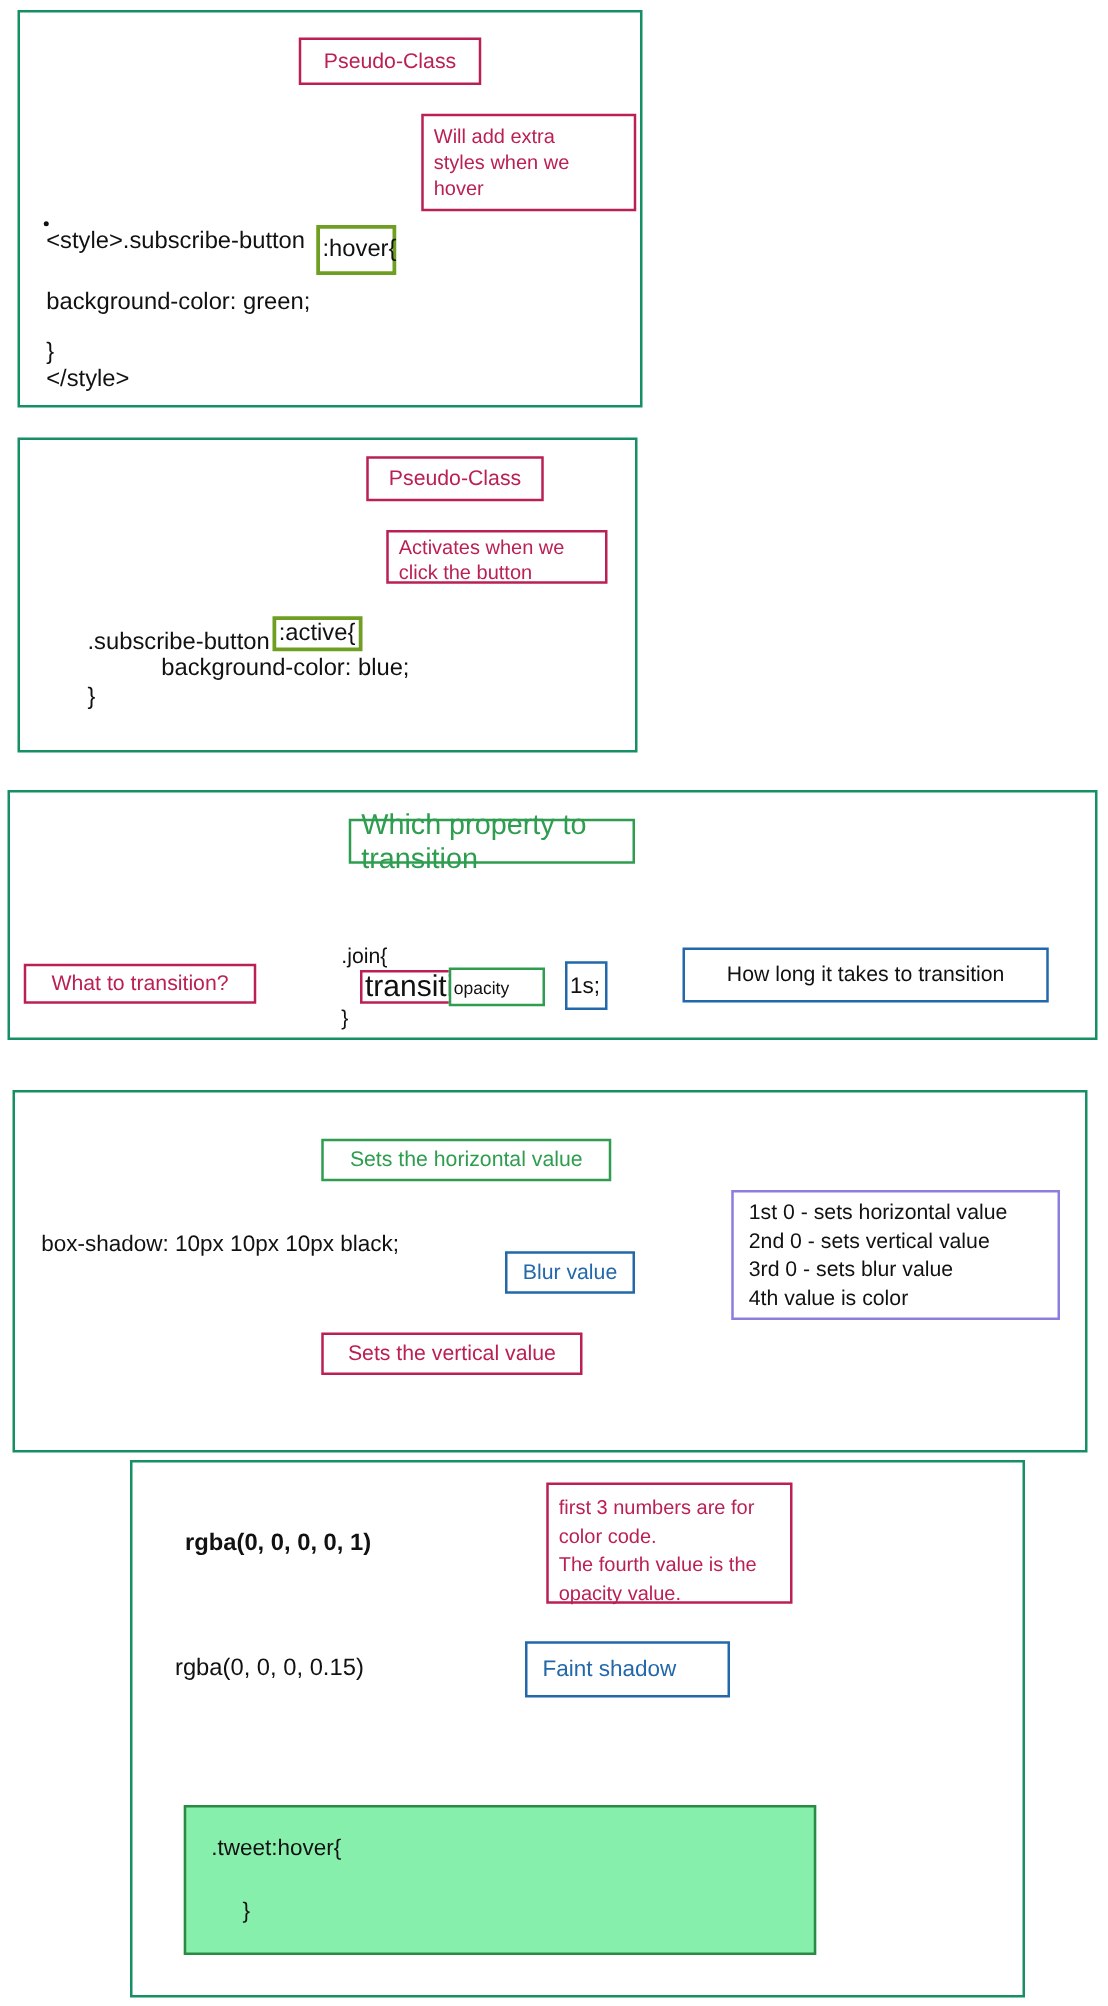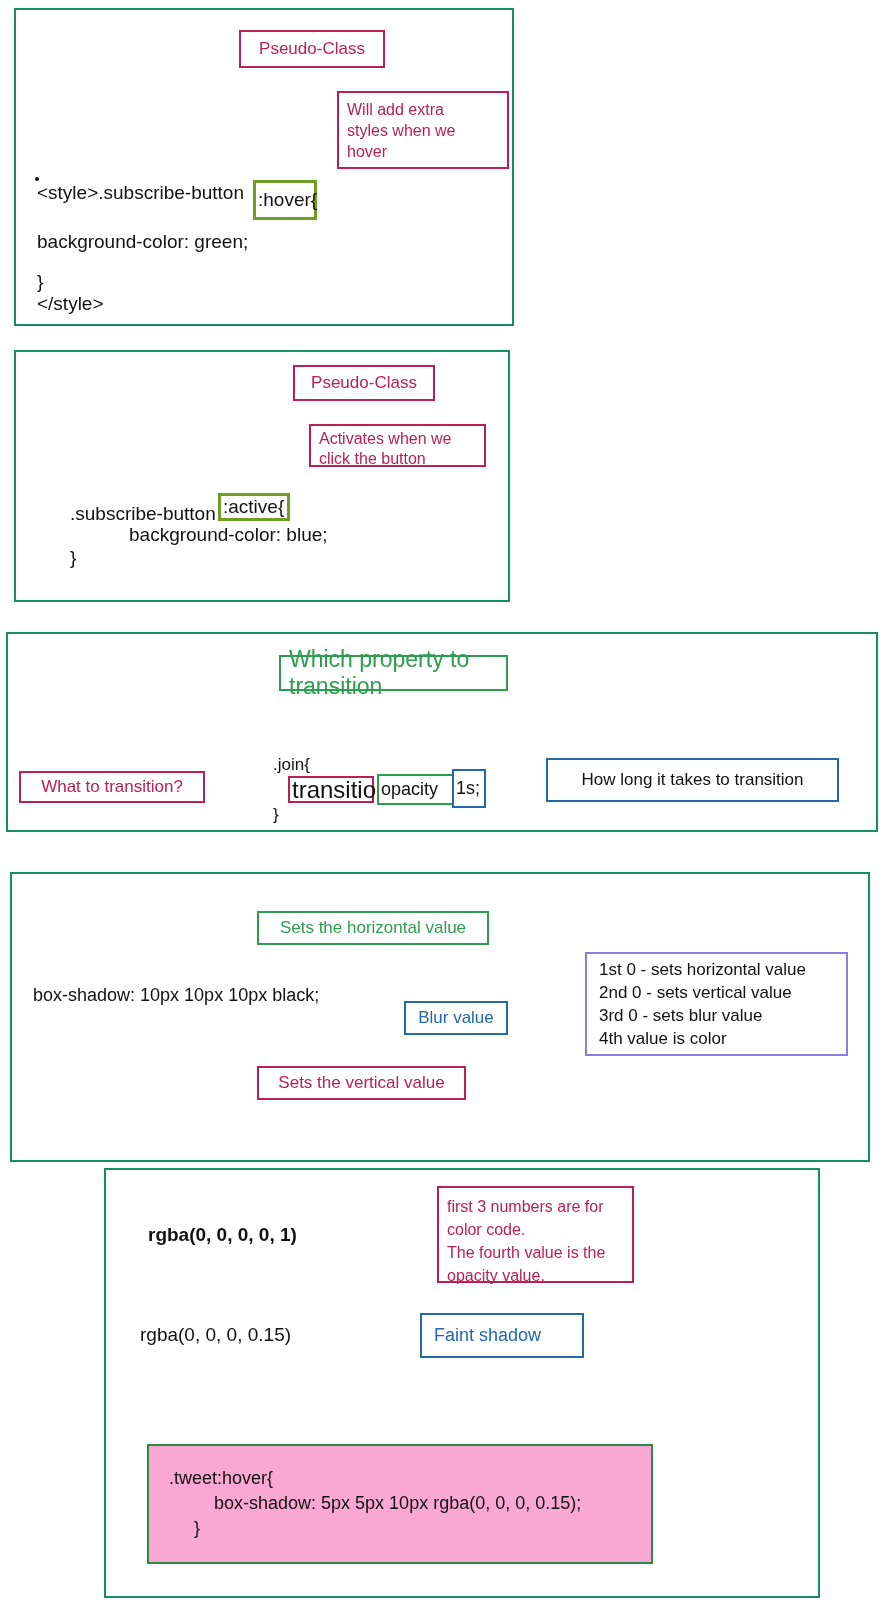--- a/index.html
+++ b/index.html
@@ -33,21 +33,21 @@
   .box-crimson { border: 2.5px solid #bb2055; color: #bb2055; }
   .box-green   { border: 2.5px solid #2e9d4f; color: #2e9d4f; }
   .box-blue    { border: 2.5px solid #2368ab; color: #2368ab; }
   .box-purple  { border: 2.5px solid #8b7ee0; color: #111111; margin-left: 28px; }
   .box-olive   { border: 3px solid #6f9f22; background: transparent; }
   .box-black-text { color: #111111; }
 
   .codebox-green {
     position: absolute;
     border: 2.5px solid #2a8a43;
-    background: #f9a8d4;
+    background: #86efac;
   }
 
   svg.arrows {
     position: absolute; left: 0; top: 0;
     width: 886px; height: 1605px;
     pointer-events: none;
   }
   .bullet {
     position: absolute;
     width: 4px; height: 4px;
@@ -129,21 +129,21 @@
   <span class="txt" style="color:#bb2055;">Will add extra
 styles when we
 hover</span>
 </div>
 
 <div class="bullet" style="left:35px; top:177px;"></div>
 
 <div class="abs" style="left:37px; top:182px; font-size:19px;">
   <span class="txt">&lt;style&gt;.subscribe-button</span>
 </div>
-<div class="box box-olive" style="left:253px; top:180px; width:64px; height:30px; padding:17px 2px;">
+<div class="box box-olive" style="left:253px; top:180px; width:64px; height:40px; padding:7px 2px;">
   <span class="txt" style="color:#111; font-size:19px;">:hover{</span>
 </div>
 
 <div class="abs txt" style="left:37px; top:231px; font-size:19px;">background-color: green;</div>
 <div class="abs txt" style="left:37px; top:271px; font-size:19px;">}</div>
 <div class="abs txt" style="left:37px; top:293px; font-size:19px;">&lt;/style&gt;</div>
 
 <div class="panel" style="left:14px; top:350px; width:496px; height:252px;"></div>
 
 <div class="box box-crimson" style="left:293px; top:365px; width:142px; height:36px; justify-content:center; font-size:17px;">
@@ -175,21 +175,21 @@
 
 <div class="box box-blue box-black-text" style="left:546px; top:758px; width:293px; height:44px; justify-content:center; font-size:17px;">
   <span>How long it takes to transition</span>
 </div>
 
 <div class="abs txt" style="left:273px; top:755px; font-size:17px;">.join{</div>
 
 <div class="box box-crimson box-black-text" style="left:288px; top:776px; width:86px; height:27px; padding:0 2px; font-size:24px;">
   <span>transition:</span>
 </div>
-<div class="box box-green box-black-text" style="left:377px; top:774px; width:77px; height:31px; padding:0 2px; font-size:18px;">
+<div class="box box-green box-black-text" style="left:359px; top:774px; width:77px; height:31px; padding:0 2px; font-size:14px;">
   <span>opacity</span>
 </div>
 <div class="box box-blue box-black-text" style="left:452px; top:769px; width:34px; height:39px; padding:0 2px; font-size:18px;">
   <span>1s;</span>
 </div>
 <div class="abs txt" style="left:273px; top:805px; font-size:17px;">}</div>
 
 <div class="panel" style="left:10px; top:872px; width:860px; height:290px;"></div>
 
 <div class="box box-green" style="left:257px; top:911px; width:232px; height:34px; justify-content:center; font-size:17px;">
@@ -225,15 +225,14 @@
 </div>
 
 <div class="abs txt" style="left:140px; top:1324px; font-size:19px;">rgba(0, 0, 0, 0.15)</div>
 
 <div class="box box-blue" style="left:420px; top:1313px; width:164px; height:45px; padding-left:12px; font-size:18px;">
   <span>Faint shadow</span>
 </div>
 
 <div class="codebox-green" style="left:147px; top:1444px; width:506px; height:120px;">
   <div class="abs txt" style="left:20px; top:22px; font-size:18px;">.tweet:hover{</div>
-  <div class="abs txt" style="left:65px; top:47px; font-size:18px;">box-shadow: 5px 5px 10px rgba(0, 0, 0, 0.15);</div>
   <div class="abs txt" style="left:45px; top:72px; font-size:18px;">}</div>
 </div>
 
 </body></html>

